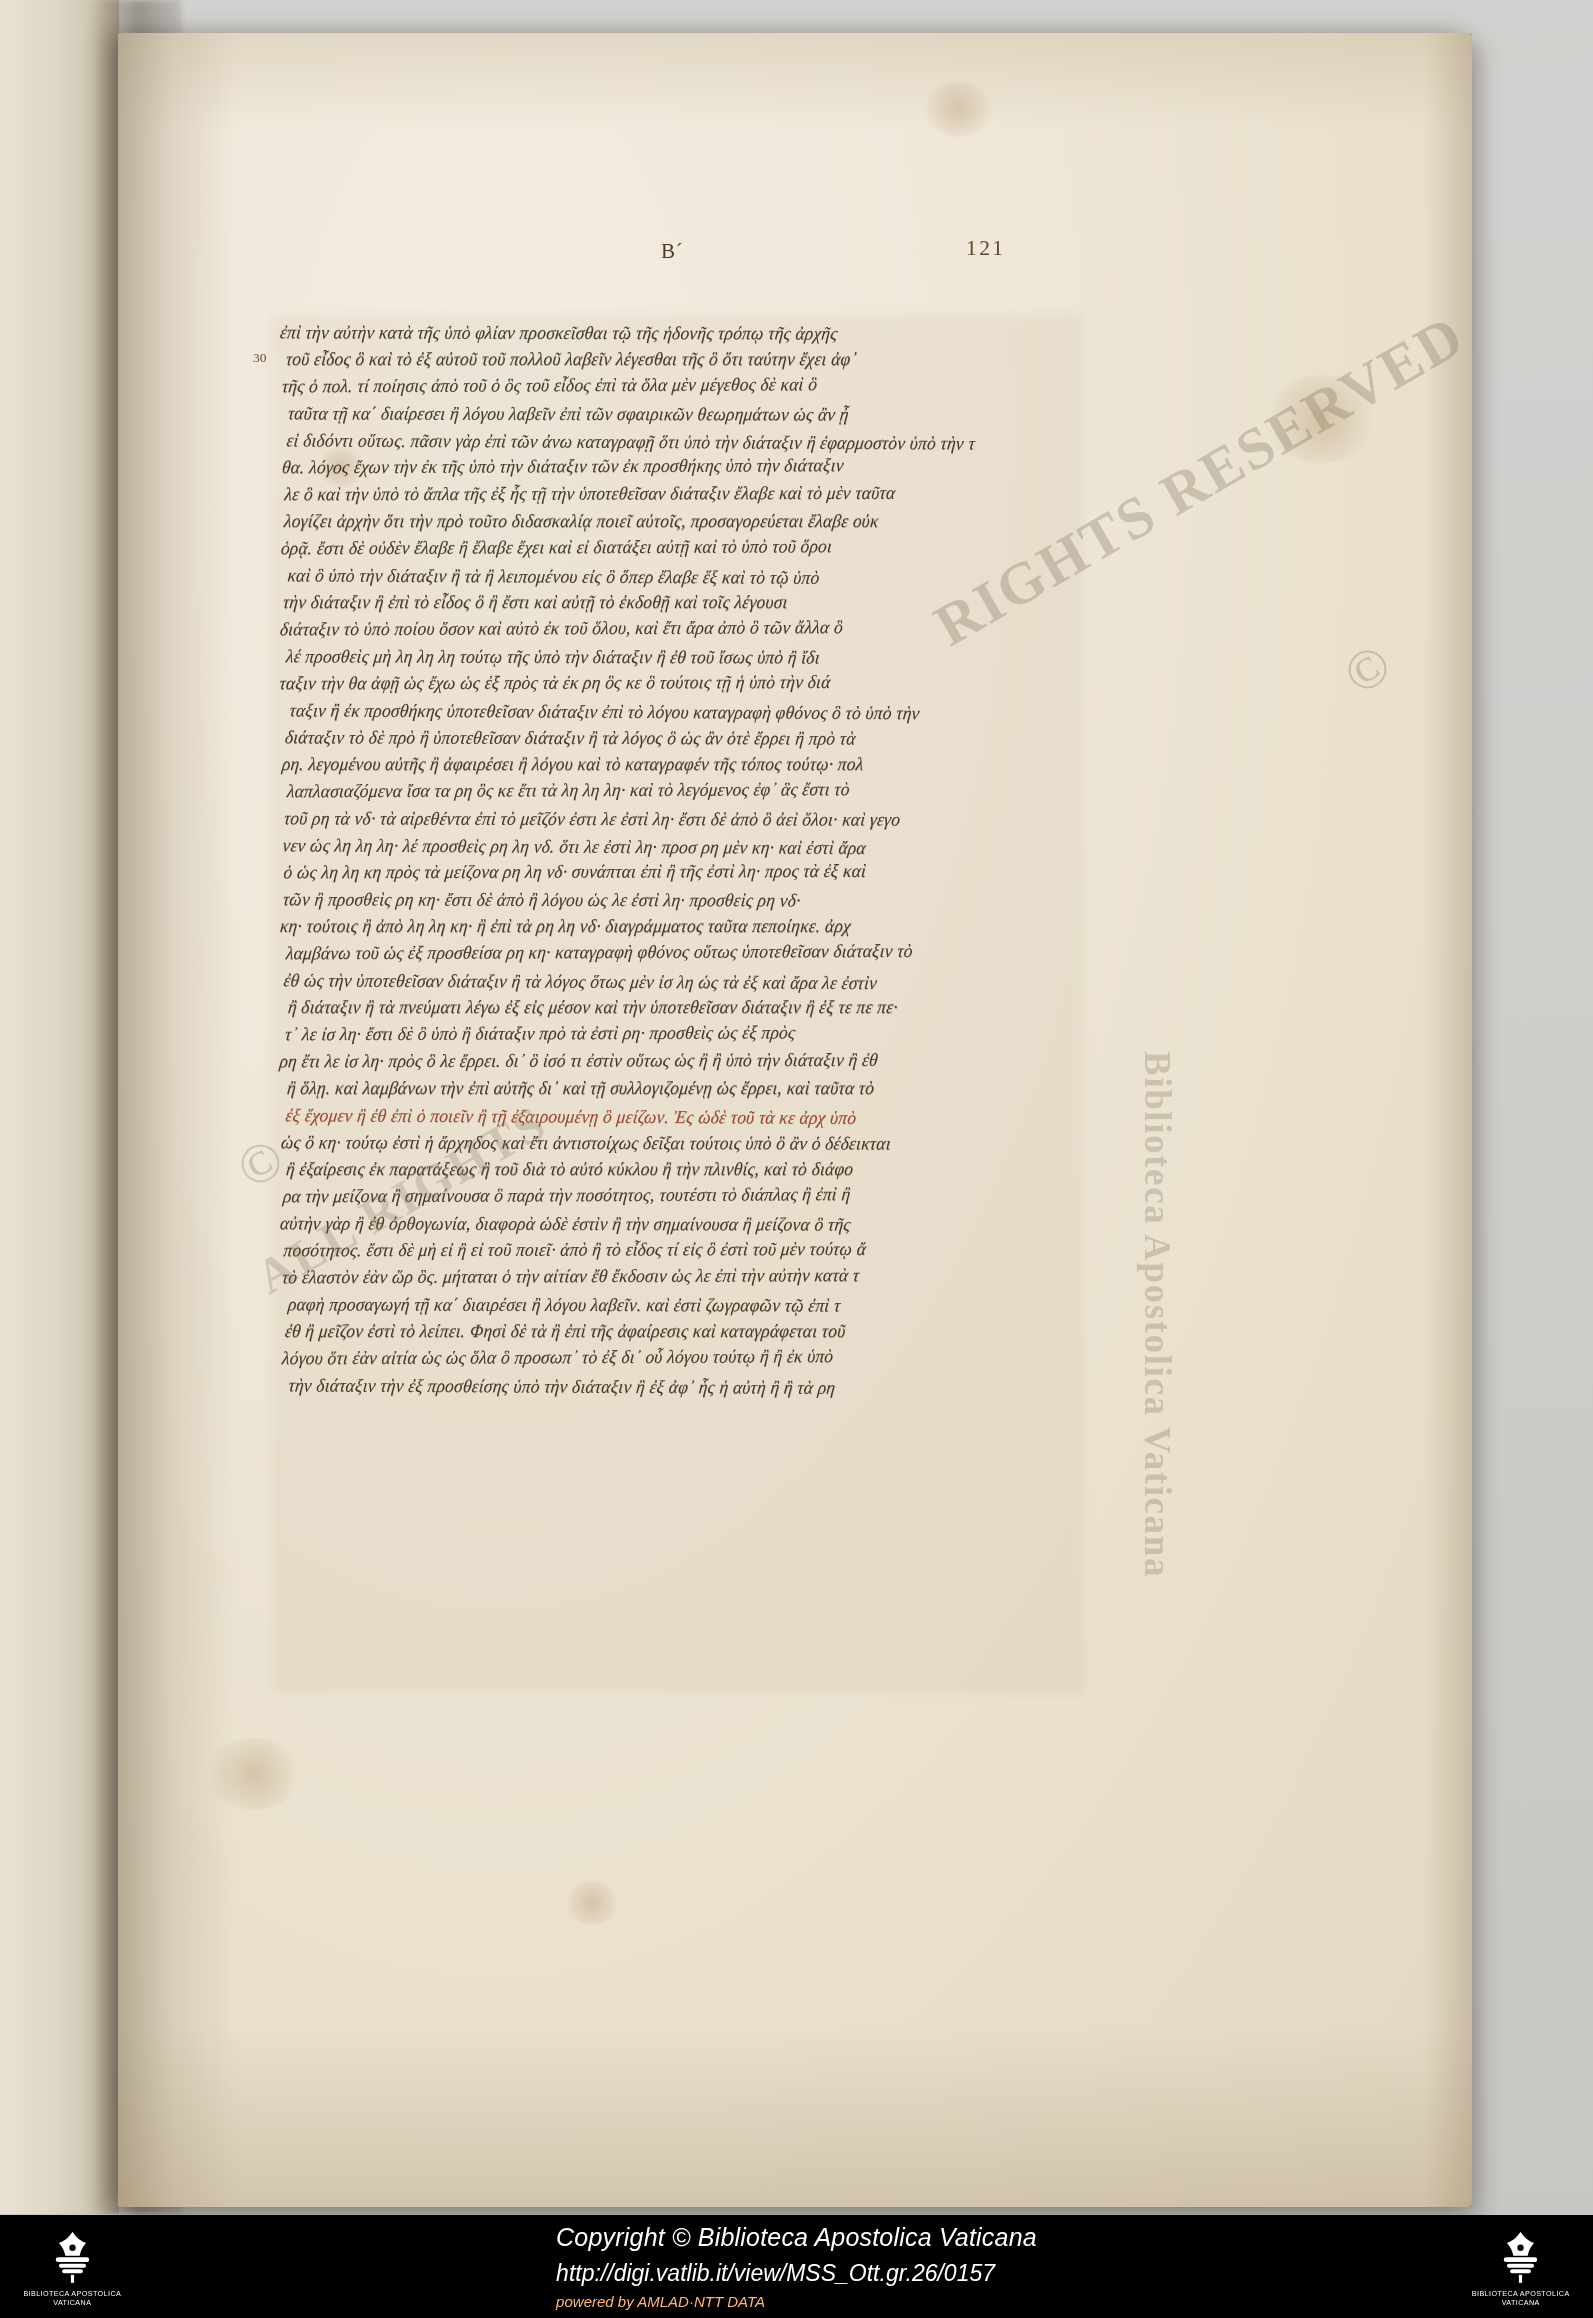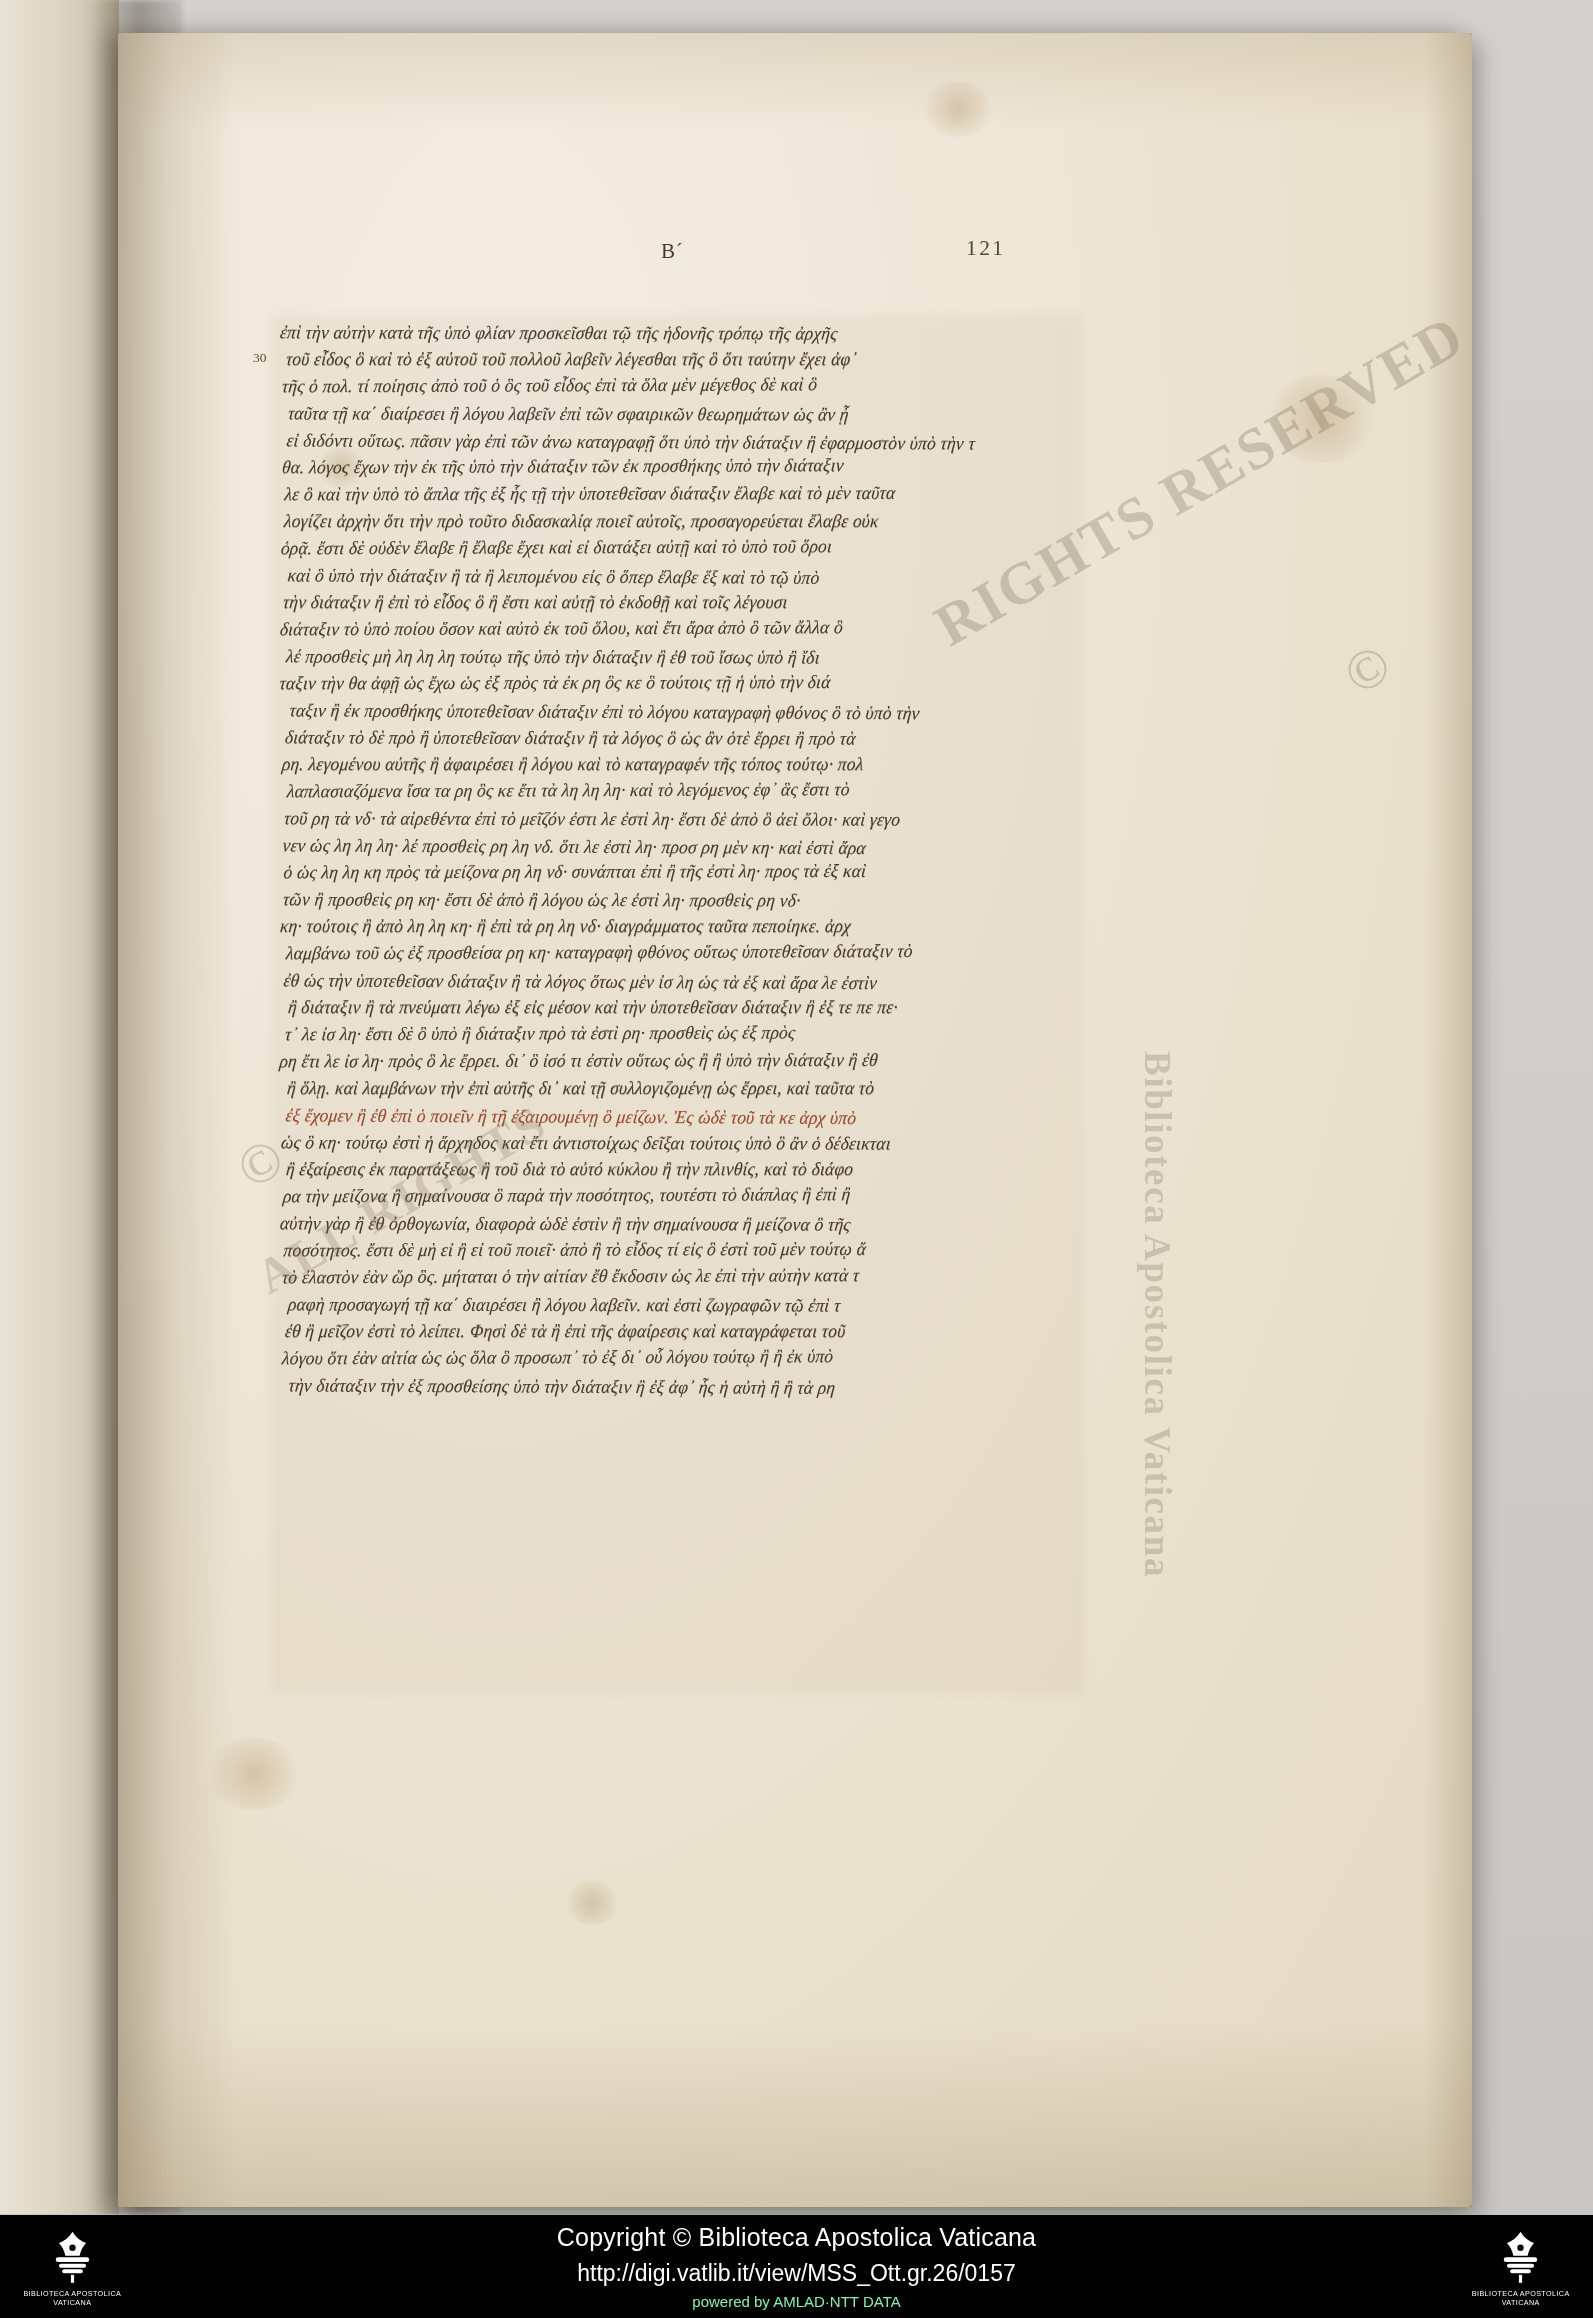--- a/index.html
+++ b/index.html
@@ -214,35 +214,36 @@
     bottom: 0;
     width: 1593px;
     height: 104px;
     background: #000000;
     color: #ffffff;
     display: flex;
     align-items: center;
     justify-content: center;
   }
   .footer-center {
-    text-align: center;
+    text-align: left;
     line-height: 1.25;
+    font-style: italic;
   }
   .footer-copy {
     font-size: 25px;
     letter-spacing: 0.2px;
   }
   .footer-url {
     font-size: 23px;
     margin-top: 6px;
   }
   .footer-powered {
     font-size: 15px;
     margin-top: 5.6px;
-    color: #86efac;
+    color: #fdba74;
   }
   .footer-logo {
     position: absolute;
     top: 0;
     width: 135px;
     height: 104px;
     display: flex;
     flex-direction: column;
     align-items: center;
     justify-content: center;

